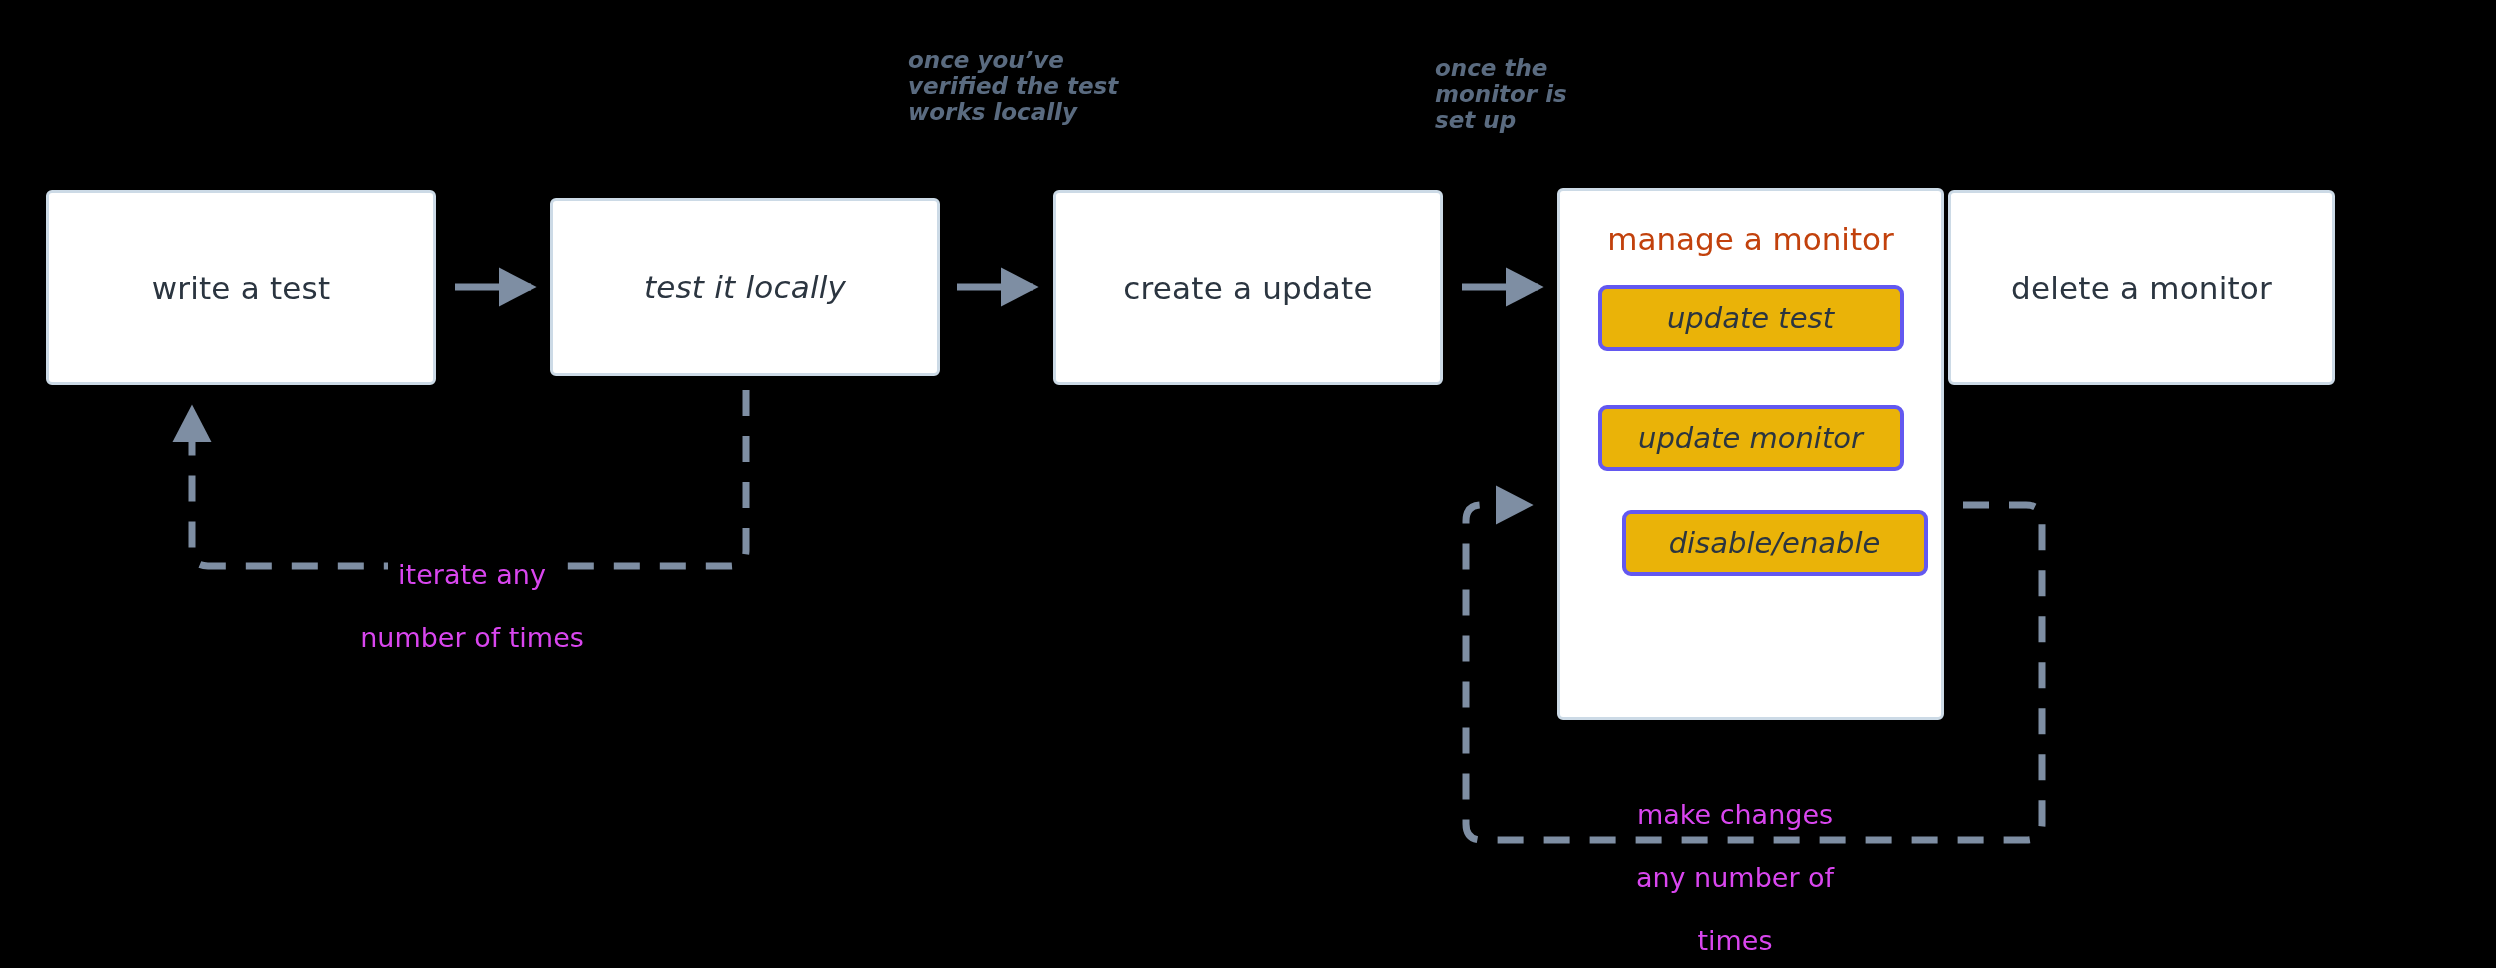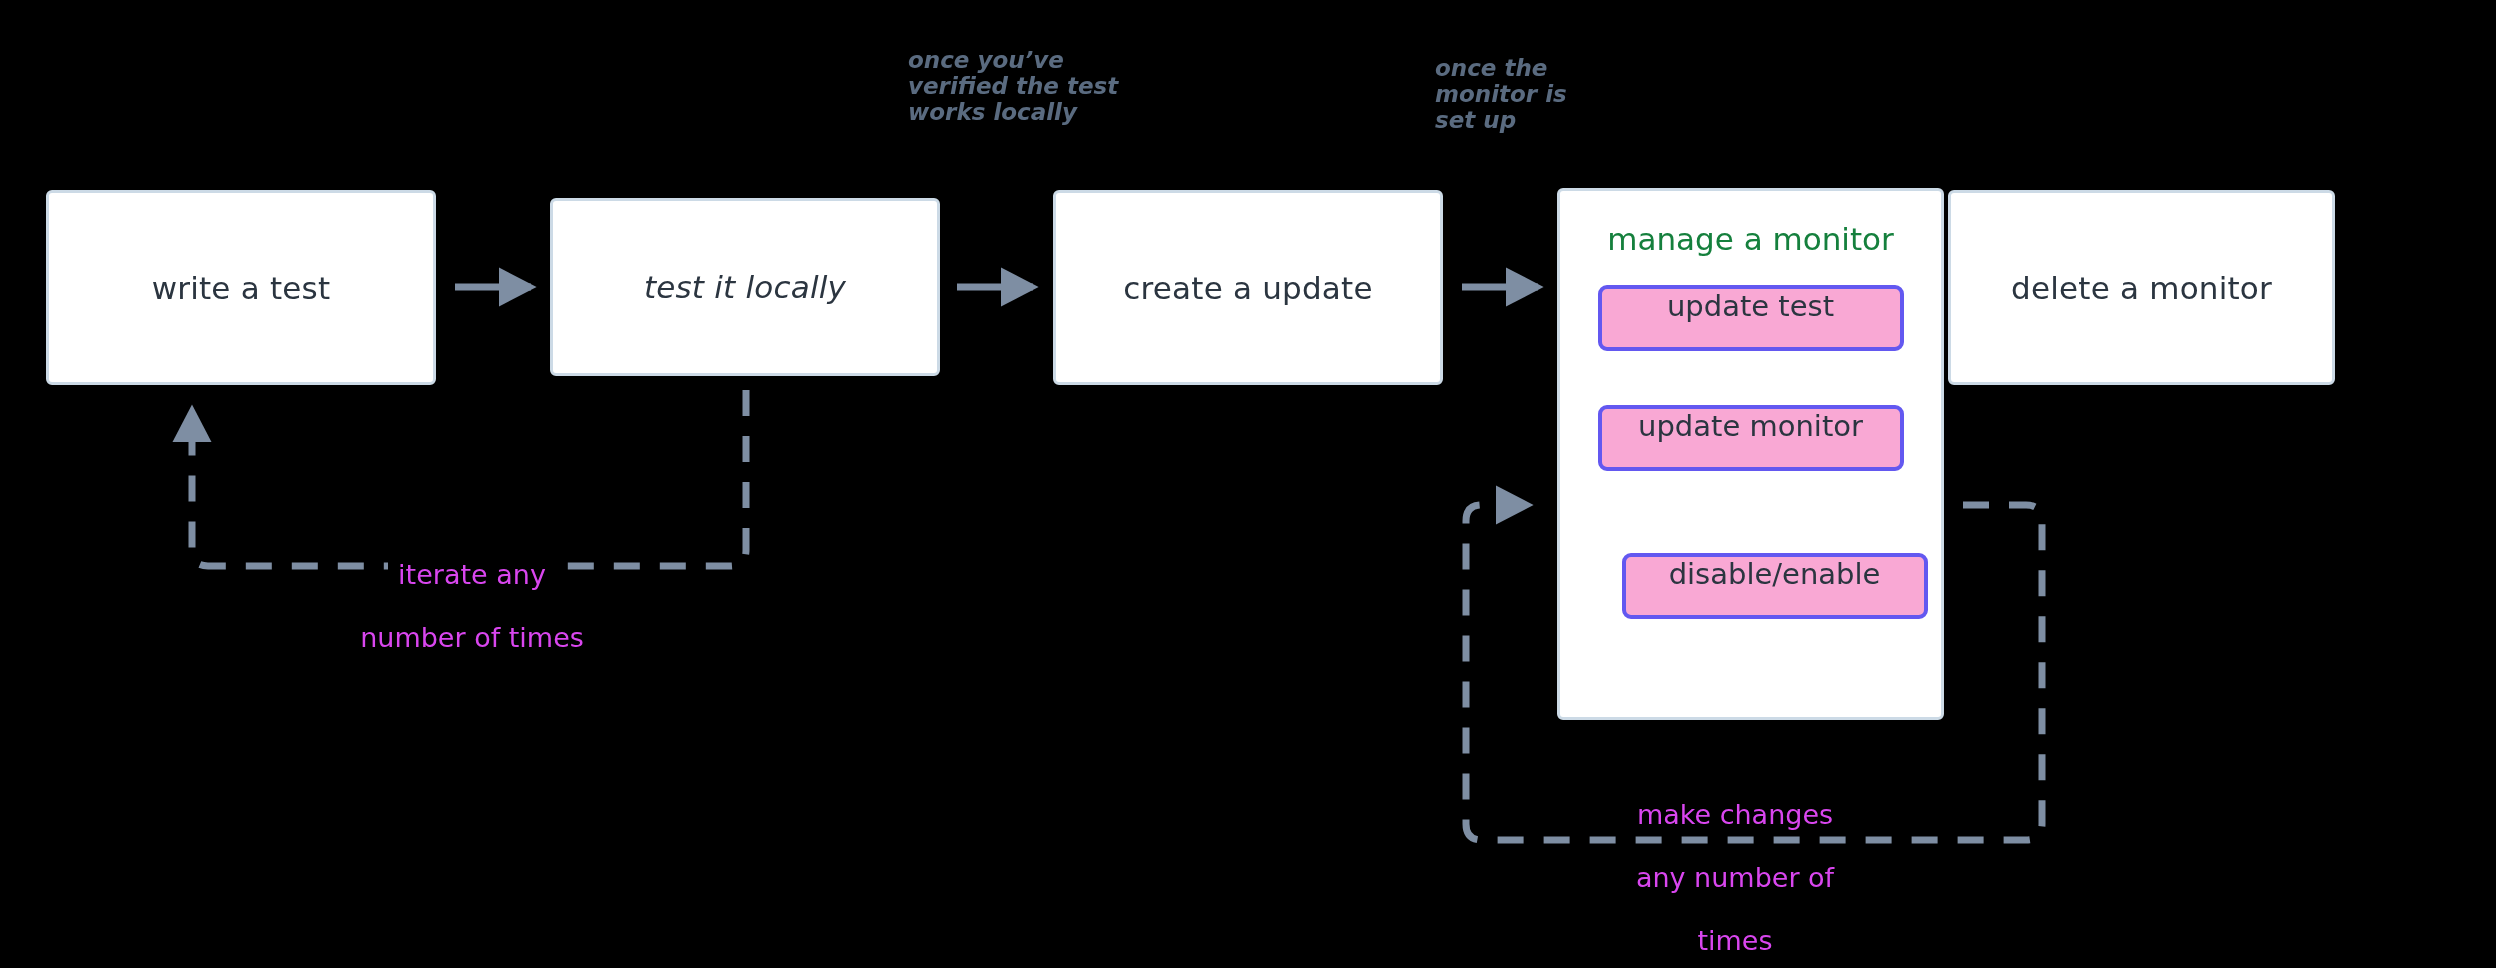--- a/index.html
+++ b/index.html
@@ -33,35 +33,36 @@
   }
   
   .node.container {
     flex-direction: column;
     align-items: center;
     justify-content: flex-start;
     padding-top: 30px;
   }
   .container-title {
     font-size: 31px;
-    color: #15803d;
+    color: #c2410c;
     white-space: nowrap;
     margin-bottom: 28px;
   }
   .subnode {
     width: 306px;
     height: 66px;
-    background: #f9a8d4;
+    background: #eab308;
     border: 4px solid #6358f0;
     border-radius: 9px;
     box-sizing: border-box;
     display: flex;
-    align-items: flex-start;
+    align-items: center;
     justify-content: center;
     margin-bottom: 16px;
+    font-style: italic;
   }
   .subnode-label {
     font-size: 29px;
     color: #2b3540;
     white-space: nowrap;
   }
   .edge-layer {
     position: absolute;
     left: 0;
     top: 0;
@@ -147,21 +148,21 @@
     <span class="node-label">create a update</span>
   </div>
 
   <div class="node container" style="left:1557px; top:188px; width:387px; height:532px;">
     <span class="container-title">manage a monitor</span>
 
     <div class="subnode" style="margin-bottom:54px;">
       <span class="subnode-label">update test</span>
     </div>
 
-    <div class="subnode" style="margin-bottom:82px;">
+    <div class="subnode" style="margin-bottom:39px;">
       <span class="subnode-label">update monitor</span>
     </div>
 
     <div class="subnode" style="margin-bottom:0;margin-left:48px;">
       <span class="subnode-label">disable/enable</span>
     </div>
   </div>
 
   <div class="node" style="left:1948px; top:190px; width:387px; height:195px;">
     <span class="node-label">delete a monitor</span>

